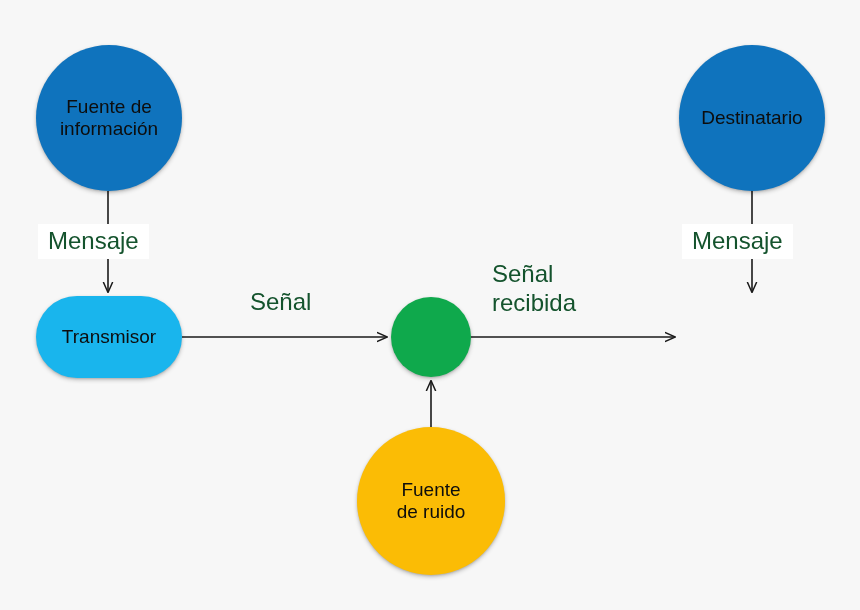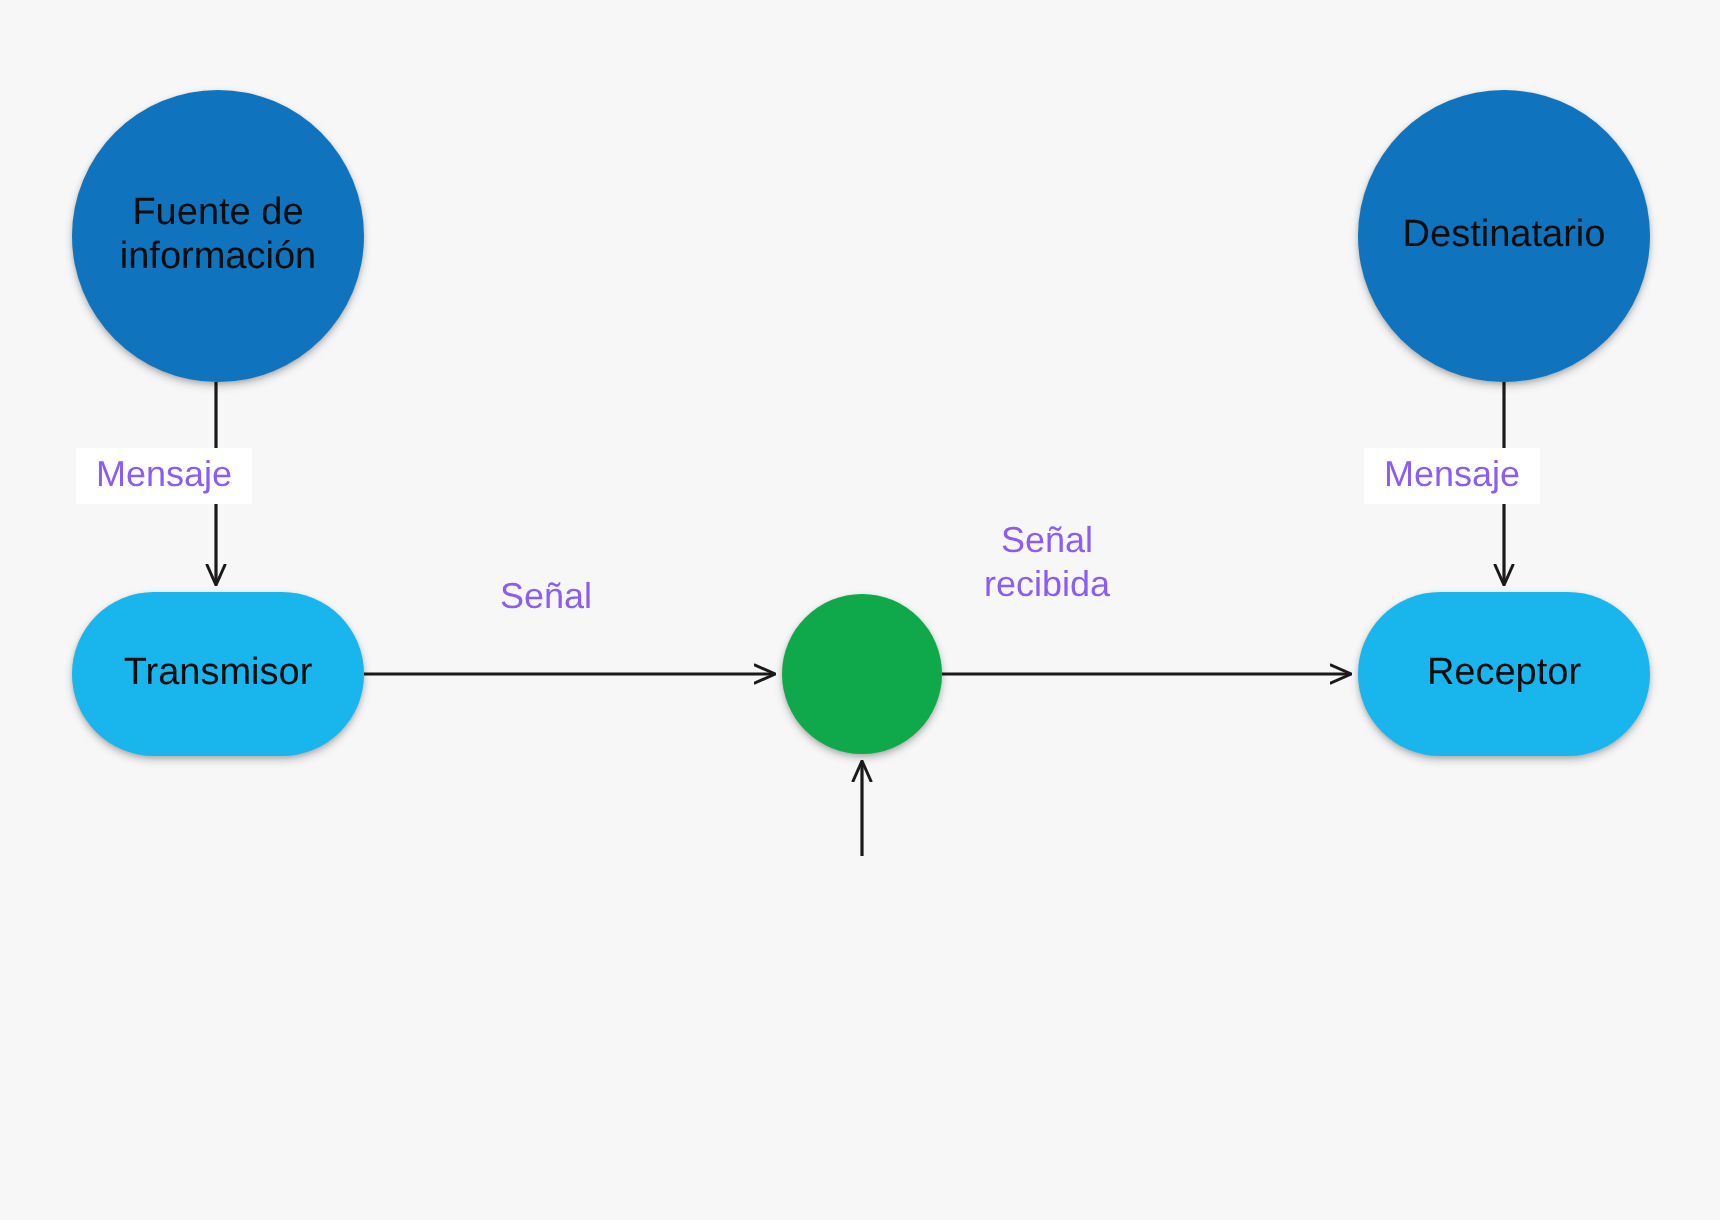--- a/index.html
+++ b/index.html
@@ -50,23 +50,23 @@
     background:#0fa94c;font-size:17px;
   }
   #node-noise{
     left:357px;top:427px;width:148px;height:148px;
     background:#fbbc05;font-size:19px;
   }
 
   
   .edge-label{
     position:absolute;
-    font-size:18px;
-    color:#8b5cf6;
-    text-align:center;
+    font-size:24px;
+    color:#14532d;
+    text-align:left;
     line-height:1.2;
     white-space:pre-line;
   }
   .boxed{background:#ffffff;padding:3px 10px;}
 
   #label-message-left{left:38px;top:224px;}
   #label-message-right{left:682px;top:224px;}
   #label-signal{left:250px;top:288px;}
   #label-signal-received{left:492px;top:260px;}
 </style>
@@ -99,28 +99,29 @@
   </div>
 
   <div id="node-transmitter" class="node pill shadow">
     <span style="white-space:pre-line;">Transmisor</span>
   </div>
 
   <div id="node-destination" class="node circle shadow">
     <span style="white-space:pre-line;">Destinatario</span>
   </div>
 
-  <div id="node-receiver" class="node pill shadow">
-    <span style="white-space:pre-line;">Receptor</span>
-  </div>
 
   <div id="node-channel" class="node circle shadow">
     <span style="white-space:pre-line;"></span>
   </div>
 
+  <div id="node-noise" class="node circle shadow">
+    <span style="white-space:pre-line;">Fuente
+de ruido</span>
+  </div>
 
   <div id="label-message-left" class="edge-label boxed">Mensaje</div>
 
   <div id="label-message-right" class="edge-label boxed">Mensaje</div>
 
   <div id="label-signal" class="edge-label">Señal</div>
 
   <div id="label-signal-received" class="edge-label">Señal
 recibida</div>
 

